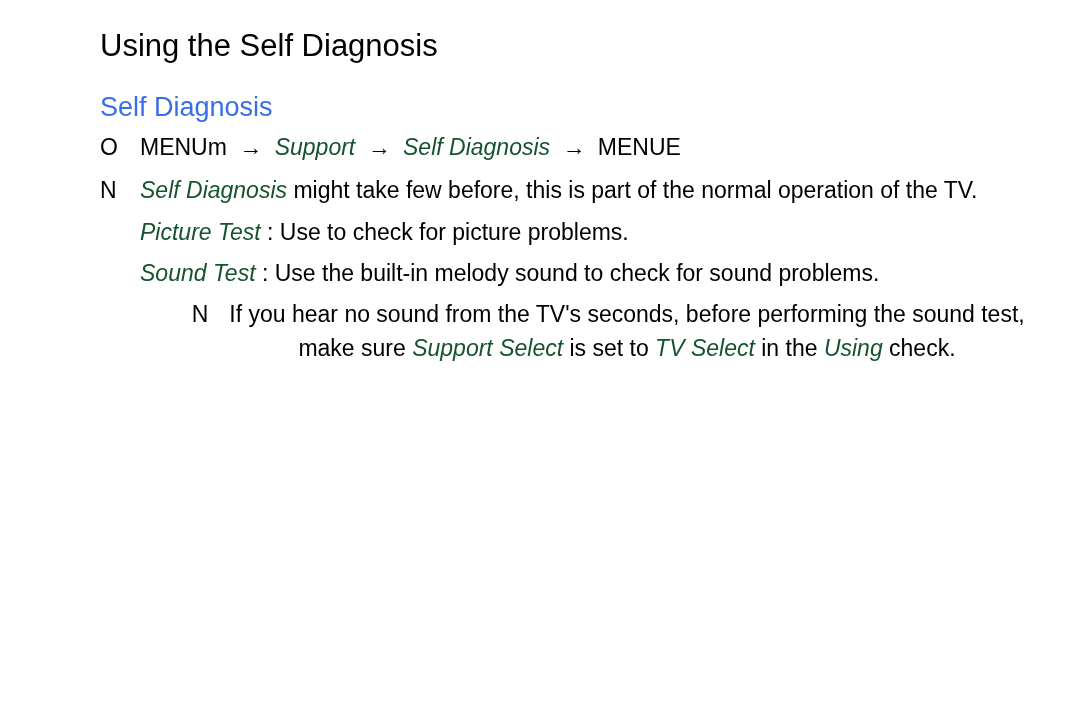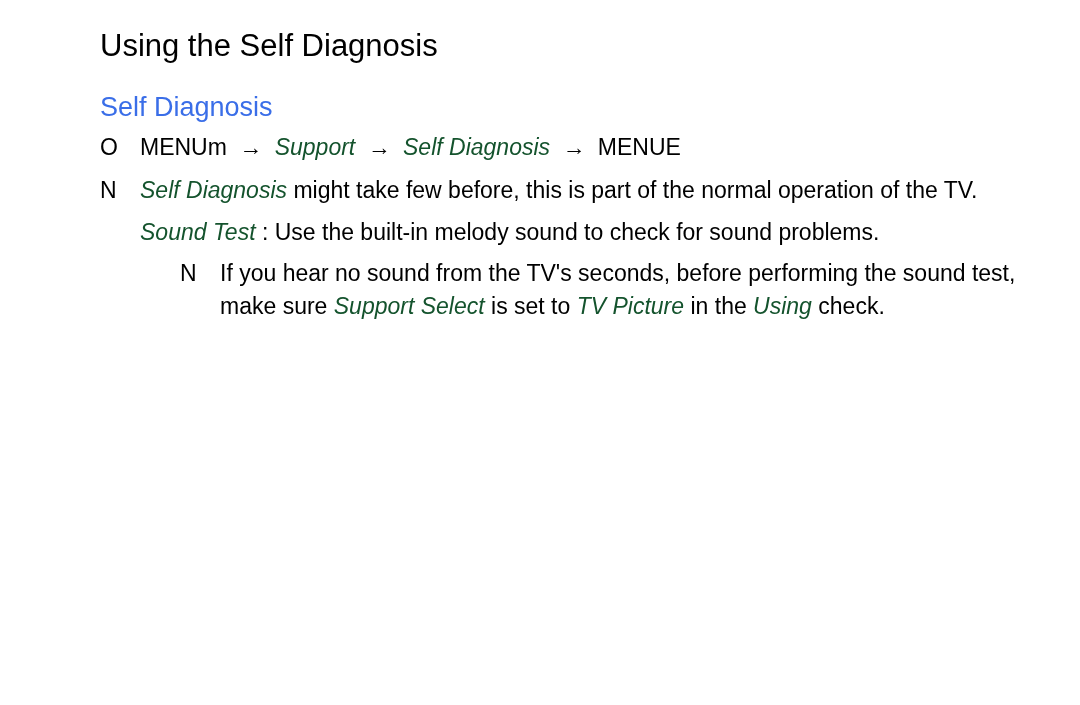--- a/index.html
+++ b/index.html
@@ -54,21 +54,21 @@
     padding: 0 6px;
   }
   .indent1 {
     margin-left: 40px;
   }
   .indent2 {
     margin-left: 40px;
   }
   .mt6 { margin-top: 6px; }
   .mt10 { margin-top: 10px; }
-  .mt4 { margin-top: 4px; }
+  .mt4 { margin-top: 4px; text-align: center; }
 </style>
 </head>
 <body>
 
 <div class="page">
   <h1 class="title">Using the Self Diagnosis</h1>
 
   <h2 class="subtitle">Self Diagnosis</h2>
 
   <div class="row">
@@ -84,28 +84,34 @@
     </div>
   </div>
 
   <div class="row mt10">
     <div class="bullet">N</div>
     <div class="body">
       <span class="blue">Self Diagnosis</span><span> might take few before, this is part of the normal operation of the TV.</span>
     </div>
   </div>
 
+  <div class="row indent1 mt6">
+    <div class="body">
+      <span class="blue">Picture Test</span>
+      <span>: </span><span>Use to check for picture problems.</span>
+    </div>
+  </div>
 
   <div class="row indent1 mt4">
     <div class="body">
       <span class="blue">Sound Test</span>
       <span>: </span><span>Use the built-in melody sound to check for sound problems.</span>
     </div>
   </div>
 
   <div class="row indent2 mt4" style="margin-left:80px;">
     <div class="bullet2">N</div>
     <div class="body">
-      <span>If you hear no sound from the TV's seconds, before performing the sound test, make sure </span><span class="blue">Support Select</span><span> is set to </span><span class="blue">TV Picture</span><span> in the </span><span class="blue">Using</span><span> check.</span>
+      <span>If you hear no sound from the TV's seconds, before performing the sound test, make sure </span><span class="blue">Support Select</span><span> is set to </span><span class="blue">TV Select</span><span> in the </span><span class="blue">Using</span><span> check.</span>
     </div>
   </div>
 
 </div>
 
 </body></html>

